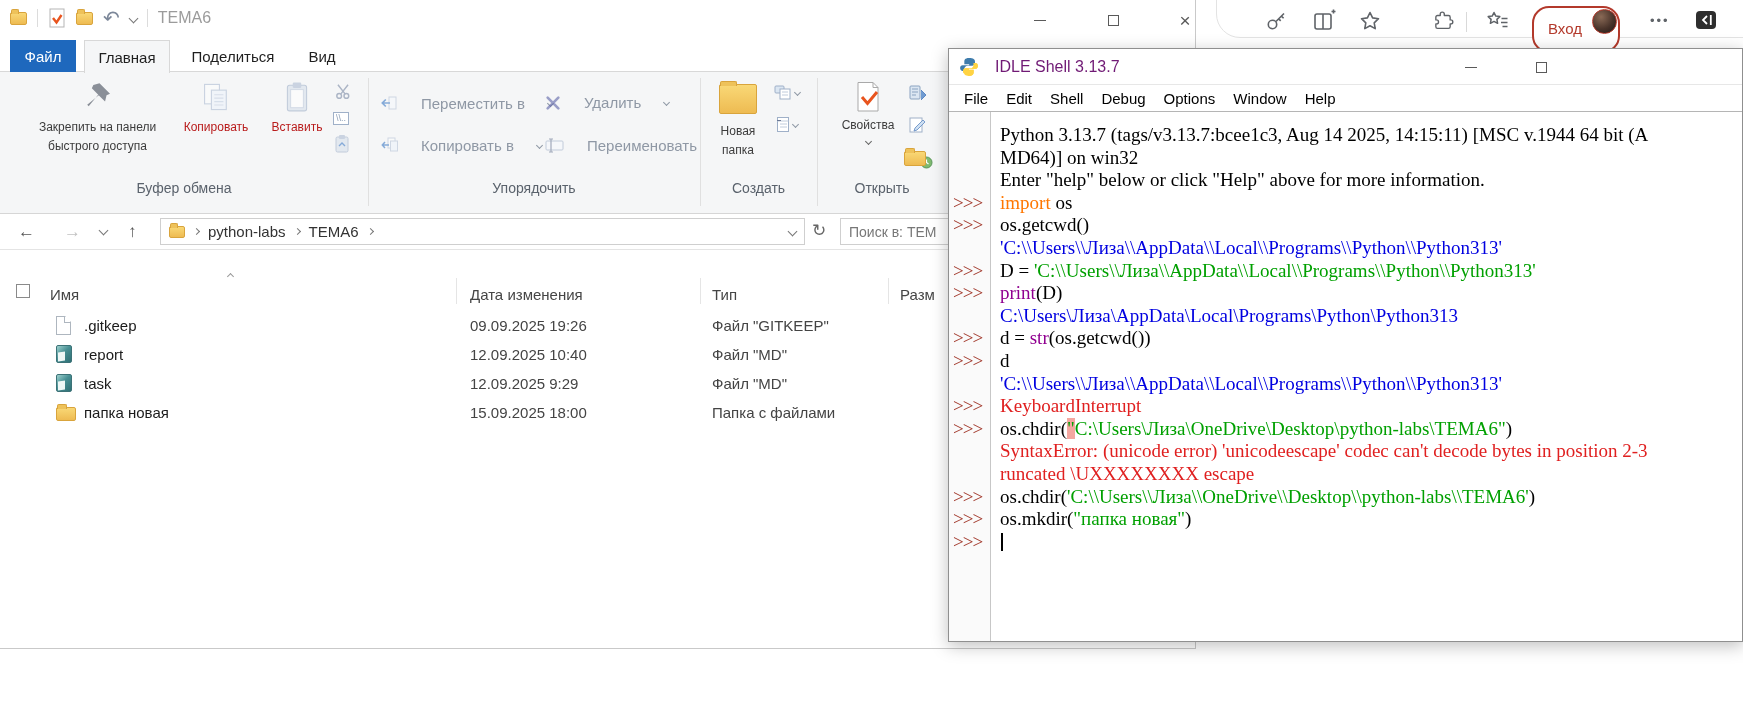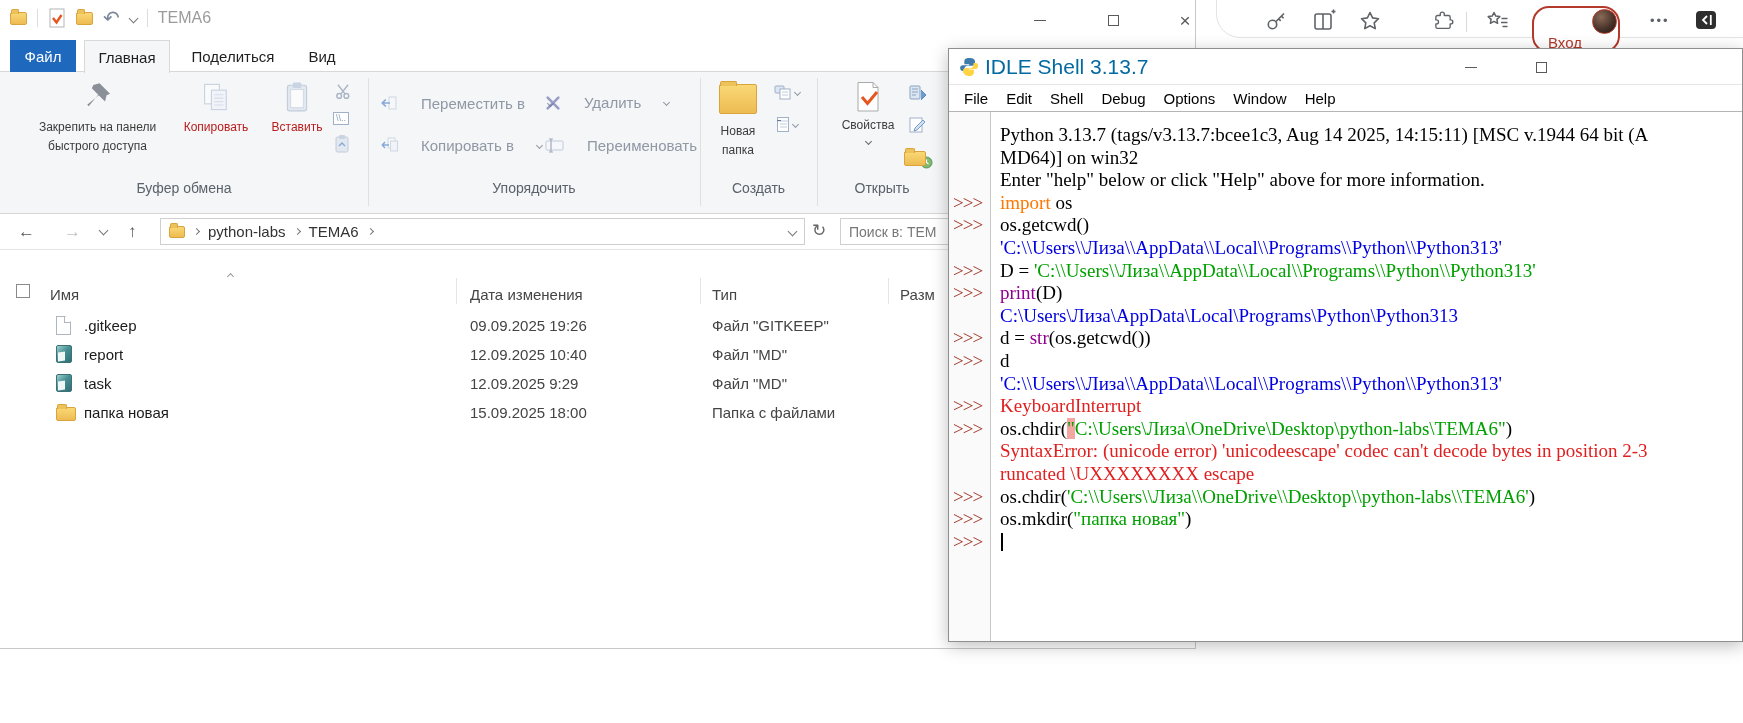--- a/index.html
+++ b/index.html
@@ -6,21 +6,21 @@
   body{width:1743px;height:723px;overflow:hidden;background:#fff;
        font-family:"Liberation Sans","DejaVu Sans",sans-serif;color:#1f1f1f}
   .screen{position:relative;width:1743px;height:723px;background:#fff}
 
   
   .pill{position:absolute;left:1216px;top:-20px;width:600px;height:58px;
         border:1px solid #e3e3e3;border-radius:0 0 0 24px;background:#fff}
   .bicon{position:absolute;top:9px;width:24px;height:24px;cursor:pointer}
   .vsep{position:absolute;top:12px;width:1px;height:20px;background:#d9d9d9}
   .signin{position:absolute;top:6px;height:47px;border:2px solid #b3392b;border-radius:17px;
-          display:flex;align-items:flex-end;padding:12px 36px 0 14px;color:#b3392b;font-size:15px;cursor:pointer;background:#fff}
+          display:flex;align-items:flex-start;padding:12px 36px 0 14px;color:#b3392b;font-size:15px;cursor:pointer;background:#fff}
   .avatar{position:absolute;right:1px;top:1px;width:25px;height:25px;border-radius:50%;
           background:radial-gradient(circle at 35% 30%,#8a6a56,#4a342b 55%,#1d1512);border:1.5px solid #b3392b}
   .dots{position:absolute;top:13px;font-size:13px;letter-spacing:2px;color:#5f6368;cursor:pointer}
 
   
   .wc-min{width:12px;height:0;border-top:1.6px solid #5a5a5a}
   .wc-max{width:11px;height:11px;border:1.4px solid #5a5a5a}
   .wc-x{font-size:19px;color:#5a5a5a;line-height:1}
   .wcbtn{position:absolute;width:34px;height:26px;display:flex;align-items:center;justify-content:center;cursor:pointer}
 
@@ -82,21 +82,21 @@
            border:1px solid #3c7277;border-radius:2px;position:relative}
   .md-icon::after{content:"";position:absolute;left:1px;bottom:1px;width:7px;height:9px;background:#eef7f6;transform:skewY(-8deg)}
 
   .sliver{position:absolute;left:0;top:283px;width:5px;z-index:0}
 
   
   .idle{position:absolute;left:948px;top:48px;width:795px;height:594px;background:#fff;
         border:1px solid #8f8f8f;box-shadow:0 4px 16px rgba(0,0,0,.25);z-index:3}
   .idle-tb{position:absolute;left:0;top:0;width:100%;height:36px;background:#fff;border-bottom:1px solid #e7e7e7;
            display:flex;align-items:center}
-  .idle-title{font-size:21px;color:#0369a1;margin-left:6px}
+  .idle-title{font-size:16px;color:#701a75;margin-left:16px}
   .idle-menu{position:absolute;left:0;top:36px;width:100%;height:26px;background:#fff;display:flex;align-items:center;padding-left:6px}
   .menu-item{font-size:15px;padding:0 9px;cursor:pointer;color:#000}
   .idle-body{position:absolute;left:0;top:62px;right:0;bottom:0;background:#fff;border-top:1px solid #b5b5b5;overflow:hidden}
   .gutter{position:absolute;left:0;top:0;bottom:0;width:42px;background:#fafafa;border-right:1px solid #c7c7c7}
   .shell{position:absolute;left:0;top:0;right:0;padding-top:12px;
          font-family:"Liberation Serif","DejaVu Serif",serif;font-size:19px;line-height:22.6px}
   .srow{display:flex}
   .sprompt{width:42px;flex:0 0 42px;text-align:left;padding-left:4px;color:#a33b2e;letter-spacing:-1px}
   .stext{padding-left:9px;white-space:pre;flex:1;overflow:hidden}
   .c-n{color:#000}.c-k{color:#ff7700}.c-b{color:#900090}.c-s{color:#00a000}

